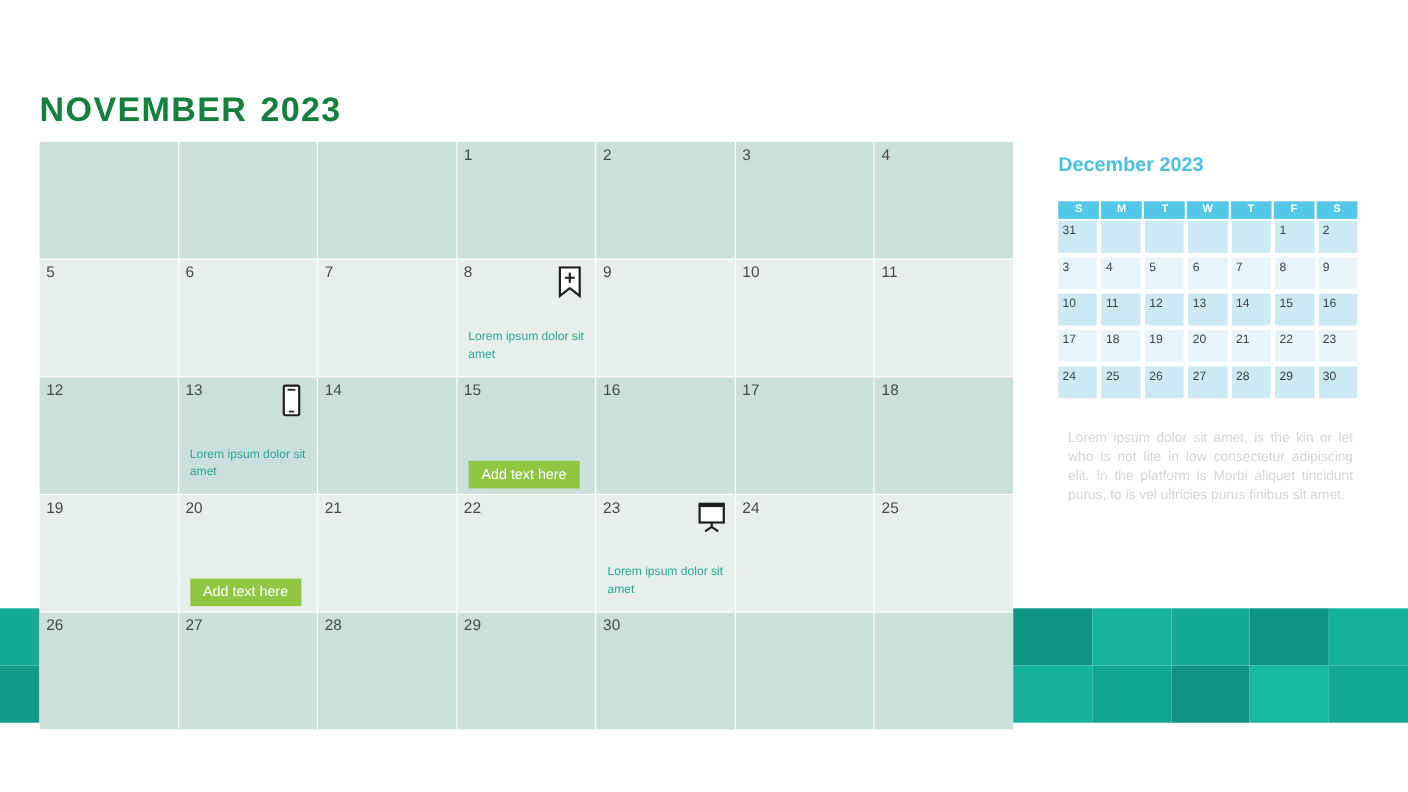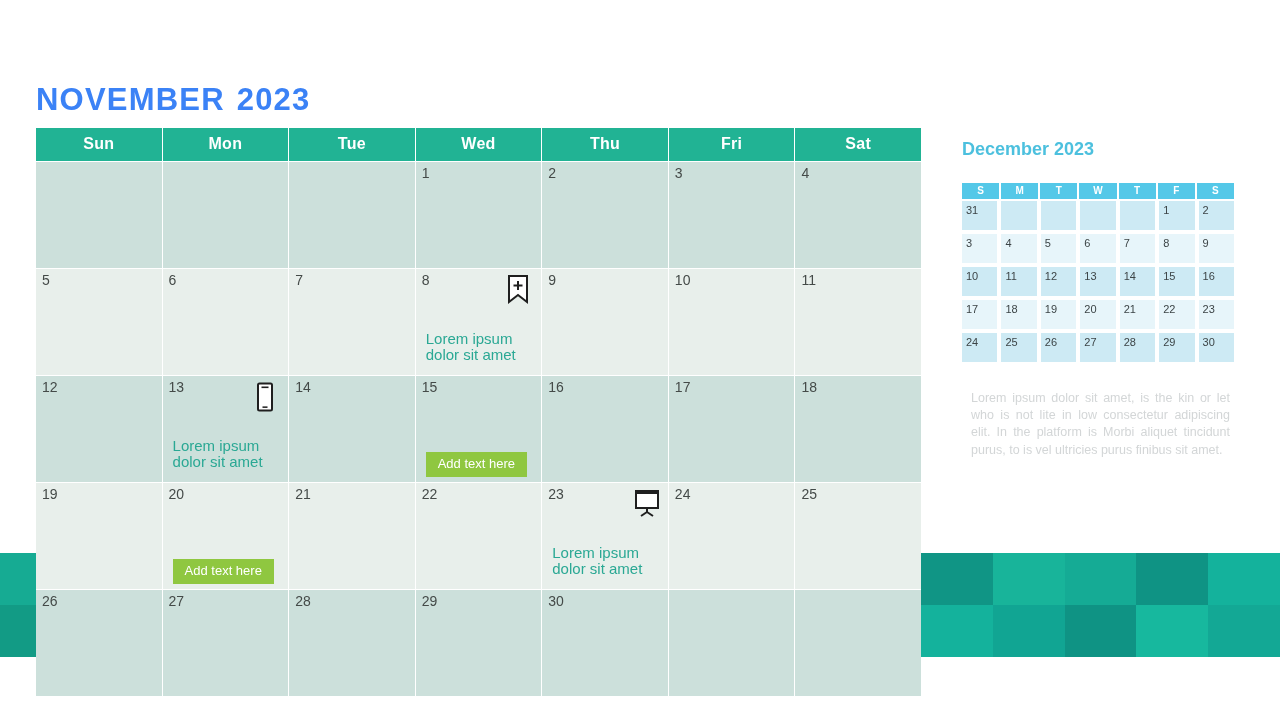--- a/index.html
+++ b/index.html
@@ -44,21 +44,21 @@
   .deco-right i { display: block; }
 
   
   .main-title {
     position: absolute;
     left: 36px;
     top: 82px;
     font-size: 31px;
     font-weight: bold;
     letter-spacing: 1.2px;
-    color: #3b82f6;
+    color: #15803d;
     white-space: nowrap;
   }
   .main-title .year { margin-left: 12px; }
 
   
   .cal {
     position: absolute;
     left: 36px;
     top: 128px;
     width: 885px;
@@ -101,21 +101,21 @@
     right: 10px;
     top: 6px;
     width: 26px;
     height: 30px;
   }
   .cell-note {
     position: absolute;
     left: 10px;
     right: 6px;
     top: 62px;
-    font-size: 15px;
+    font-size: 11px;
     line-height: 16px;
     color: #2aa894;
   }
   .cell-btn {
     position: absolute;
     left: 10px;
     top: 76px;
     background: #8fc740;
     color: #ffffff;
     font-size: 13px;
@@ -200,29 +200,20 @@
     <i style="background: rgb(15, 147, 132);"></i>
     <i style="background: rgb(23, 184, 158);"></i>
     <i style="background: rgb(19, 168, 149);"></i>
   </div>
 
 <div class="main-title">
   <span>NOVEMBER</span><span class="year">2023</span>
 </div>
 
 <div class="cal">
-  <div class="cal-head" id="cal-head">
-      <div>Sun</div>
-      <div>Mon</div>
-      <div>Tue</div>
-      <div>Wed</div>
-      <div>Thu</div>
-      <div>Fri</div>
-      <div>Sat</div>
-    </div>
   <div class="cal-body" id="cal-body">
       <div class="cell row-dark" style="background: rgb(204, 224, 219);">
         <div class="daynum"></div>
       </div>
       <div class="cell row-dark" style="background: rgb(204, 224, 219);">
         <div class="daynum"></div>
       </div>
       <div class="cell row-dark" style="background: rgb(204, 224, 219);">
         <div class="daynum"></div>
       </div>

